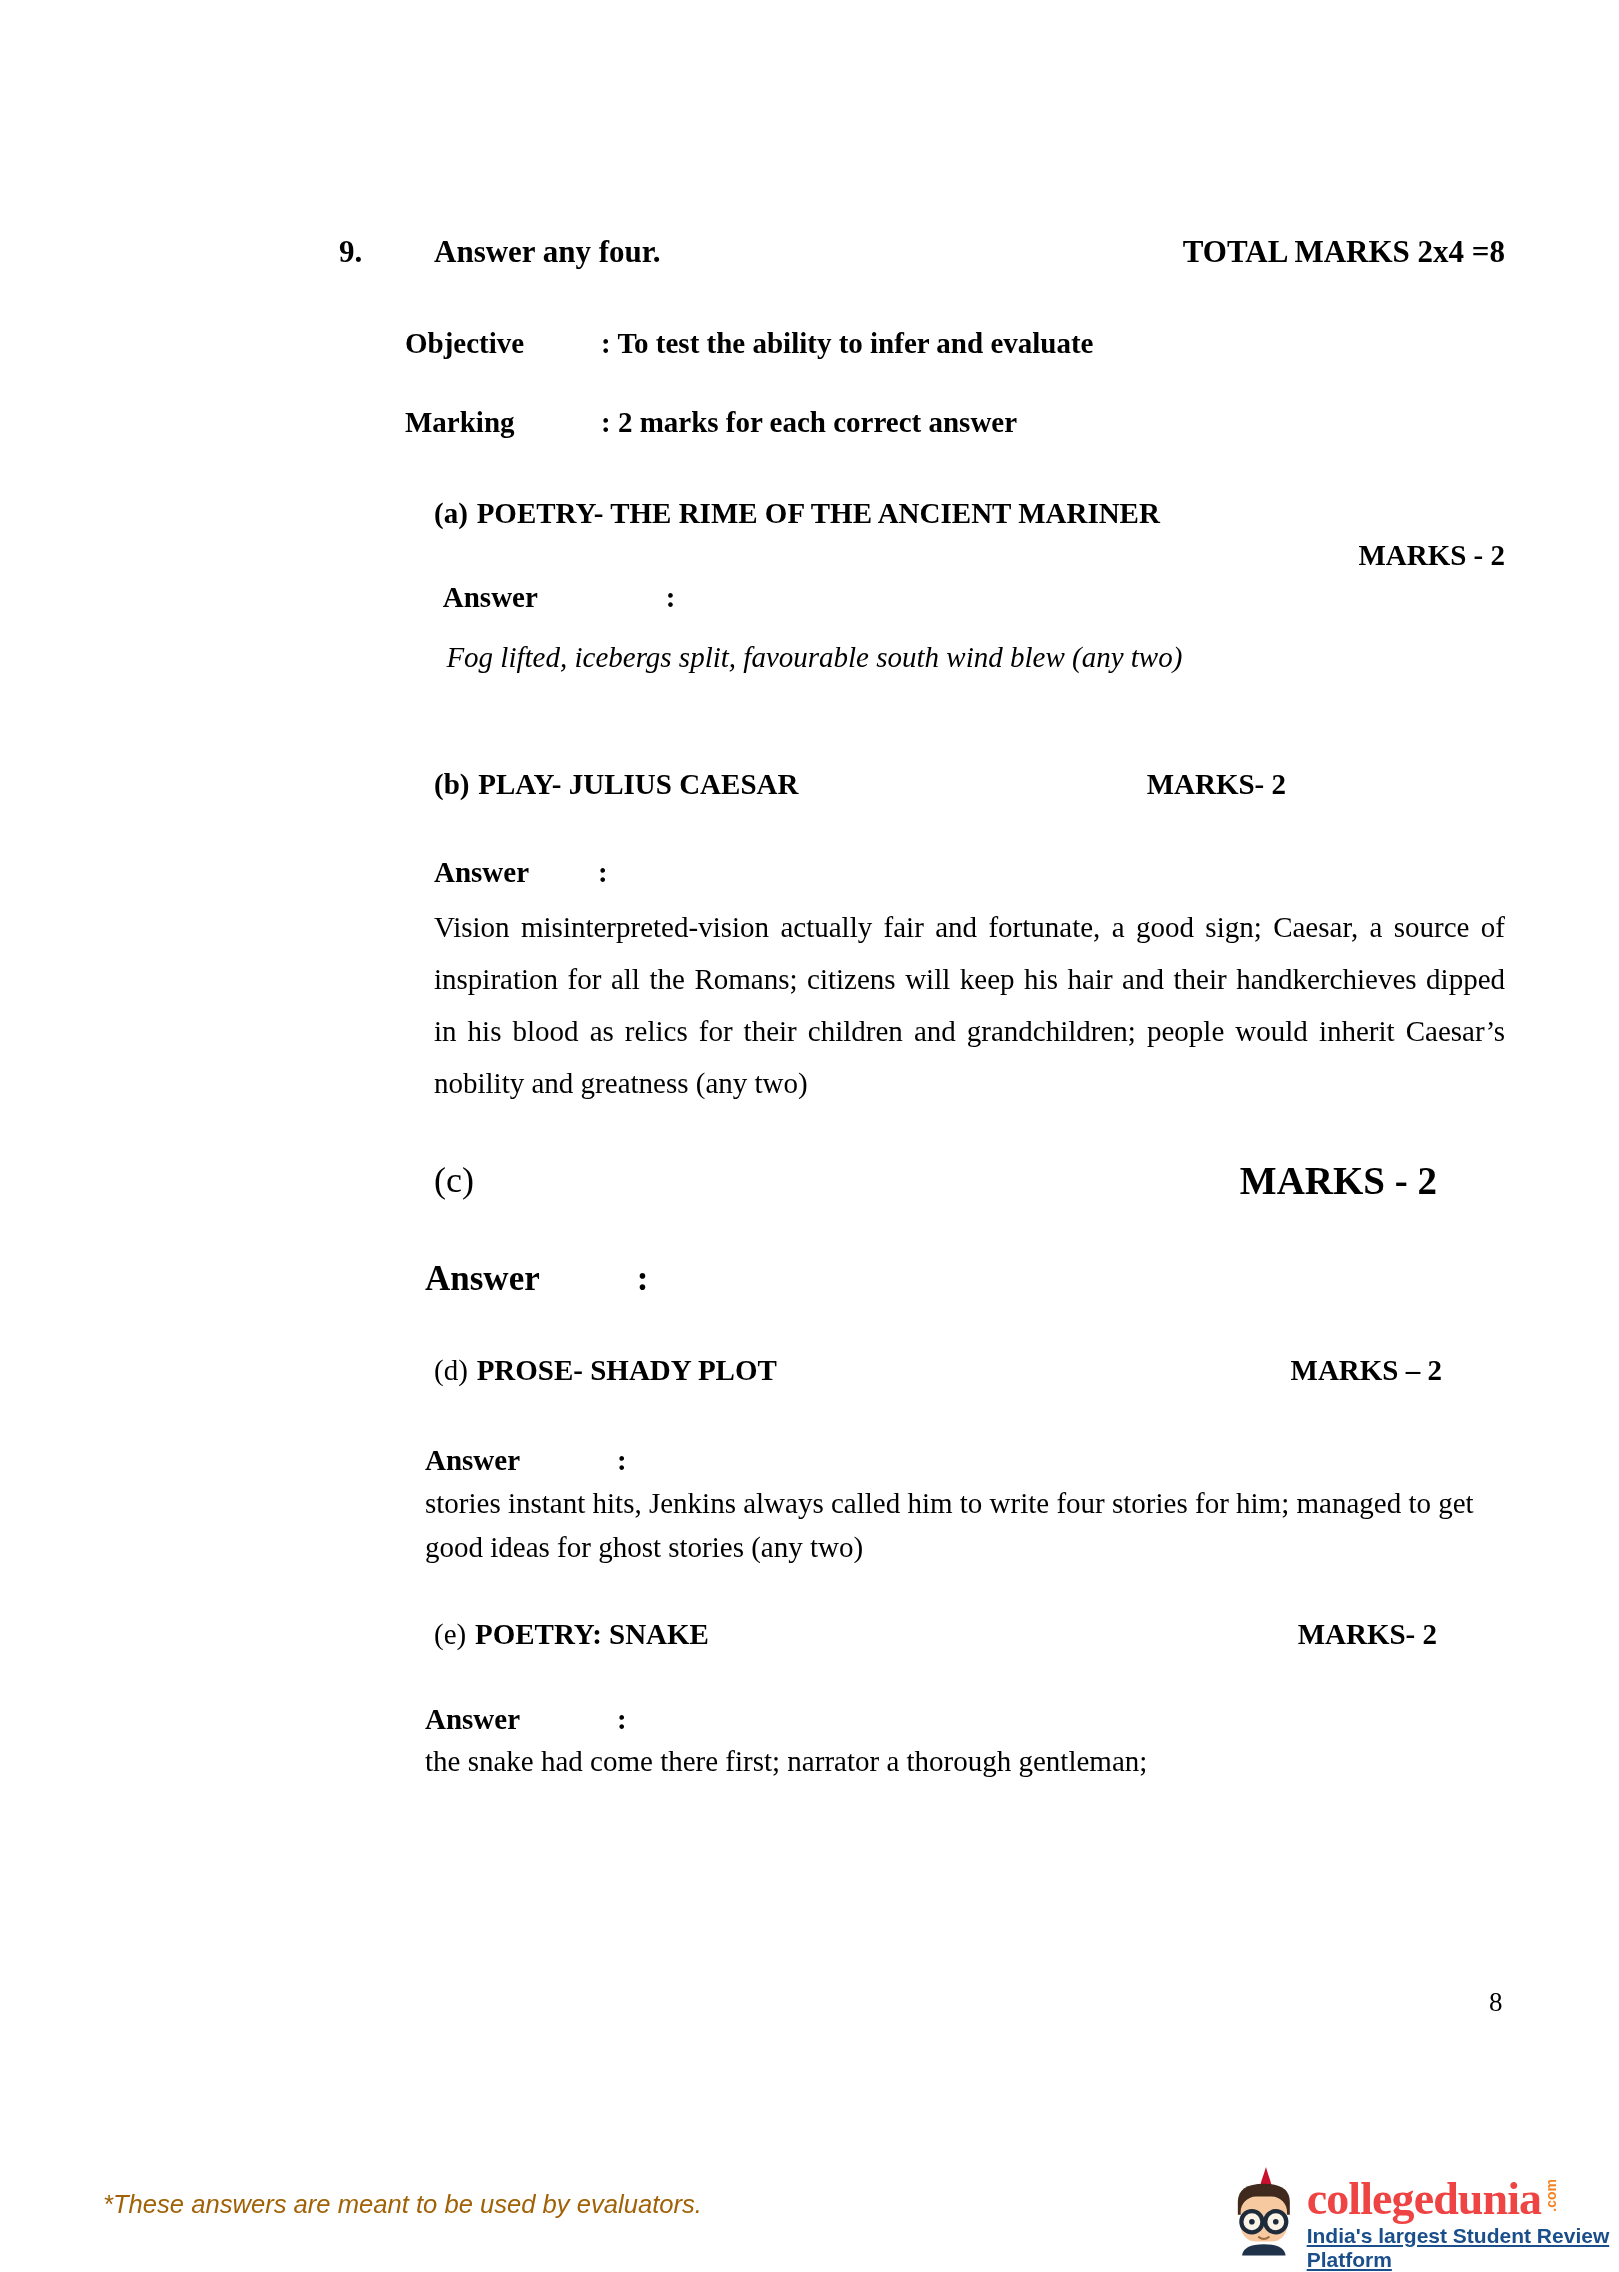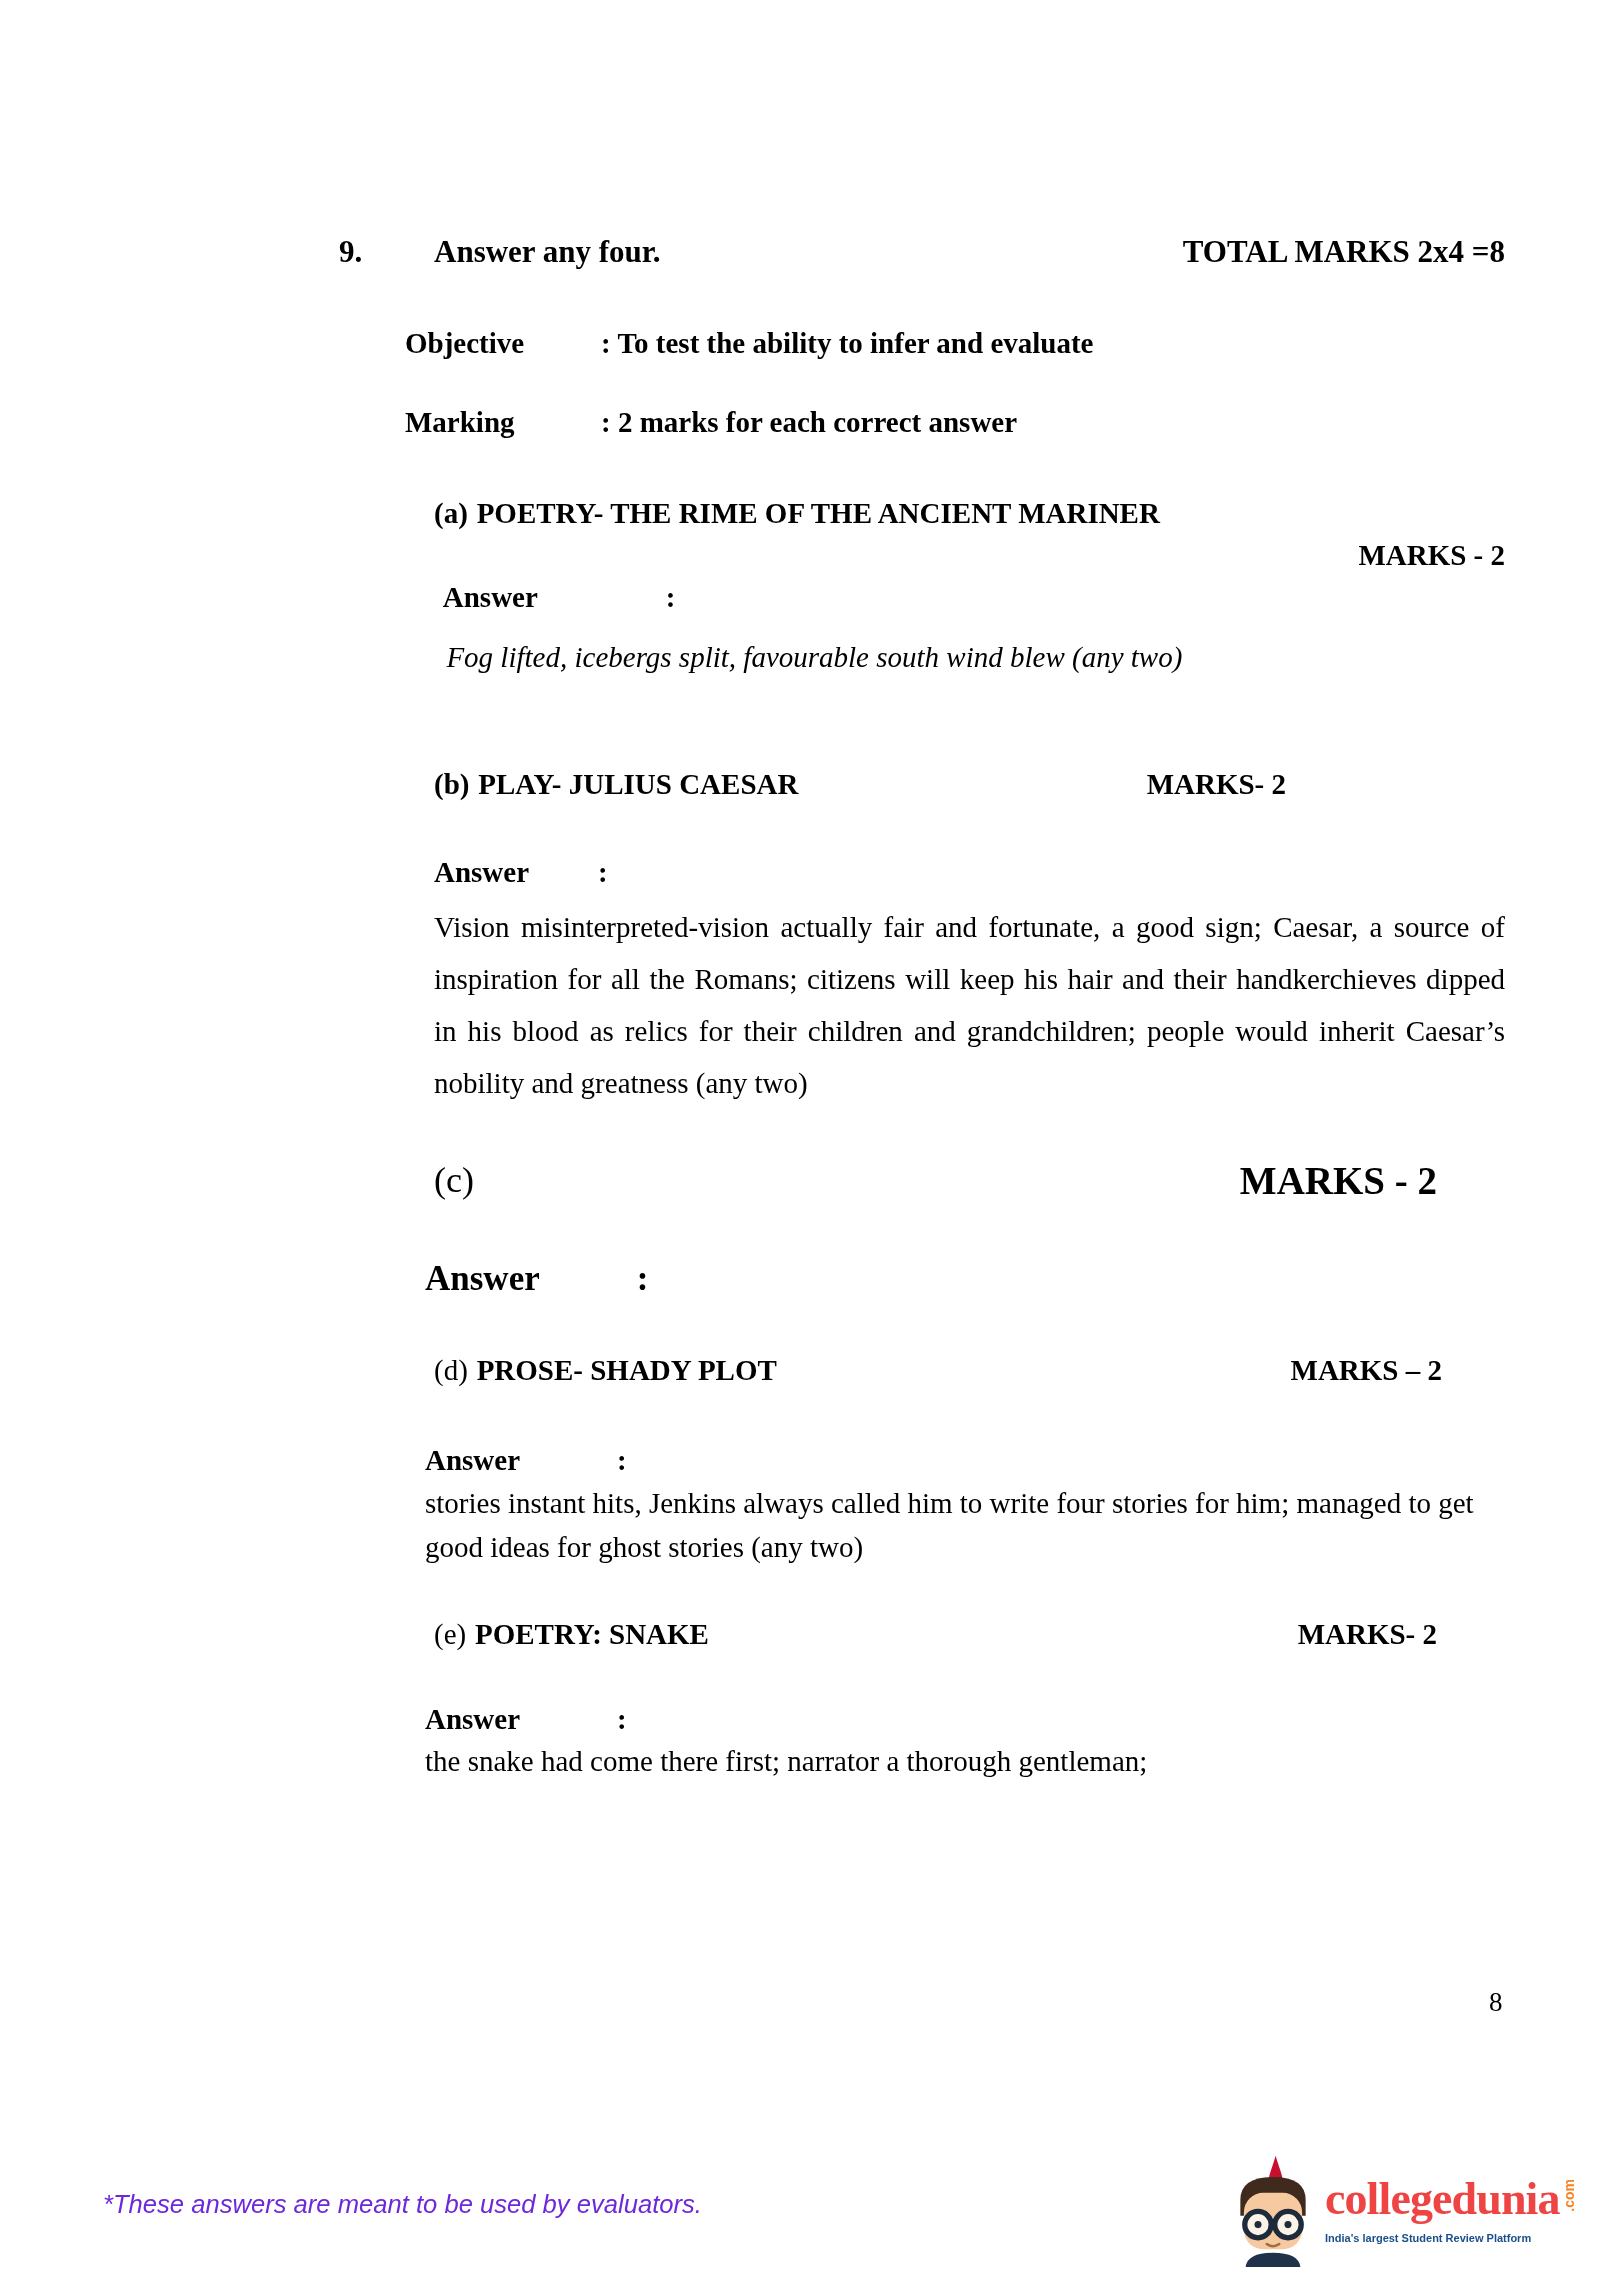--- a/index.html
+++ b/index.html
@@ -61,33 +61,33 @@
   
   .secE-heading{margin-top:44px;}
   .secE-heading .marks{margin-right:68px;}
   .secE-answer{margin-top:43px;margin-left:86px;}
   .secE-body{margin-top:0;margin-left:86px;}
 
   .page-number{position:absolute;left:1489px;top:1987px;font-size:27px;}
 
   .footer-note{
     position:absolute;left:103px;top:2190px;
-    font-family:"Liberation Sans",sans-serif;font-style:italic;font-size:25.6px;color:#6d28d9;
+    font-family:"Liberation Sans",sans-serif;font-style:italic;font-size:25.6px;color:#a16207;
   }
 
   .logo{position:absolute;left:1228px;top:2154px;display:flex;align-items:flex-start;}
   .mascot{width:90px;height:113px;}
   .logo-text{margin-left:7px;margin-top:21px;font-family:"Liberation Sans",sans-serif;}
   .brand-row{display:flex;align-items:flex-start;}
   .brand{font-size:46px;font-weight:bold;color:#ef4444;letter-spacing:-0.9px;line-height:48px;font-family:Liberation Serif, serif;}
   .tld{
     font-size:14px;font-weight:bold;color:#f58220;
     writing-mode:vertical-rl;transform:rotate(180deg);line-height:14px;margin-left:2.6px;margin-top:3.5px;
   }
-  .tagline{font-size:11px;font-weight:bold;color:#1a4f8b;margin-top:9px;}
+  .tagline{font-size:21px;font-weight:bold;color:#1a4f8b;margin-top:1px;text-decoration:underline;}
 </style>
 </head>
 <body>
 
 <div class="page">
   <div class="content">
 
     <div class="header-row">
       <span class="qnum">9.</span>
       <span>Answer any four.</span>

